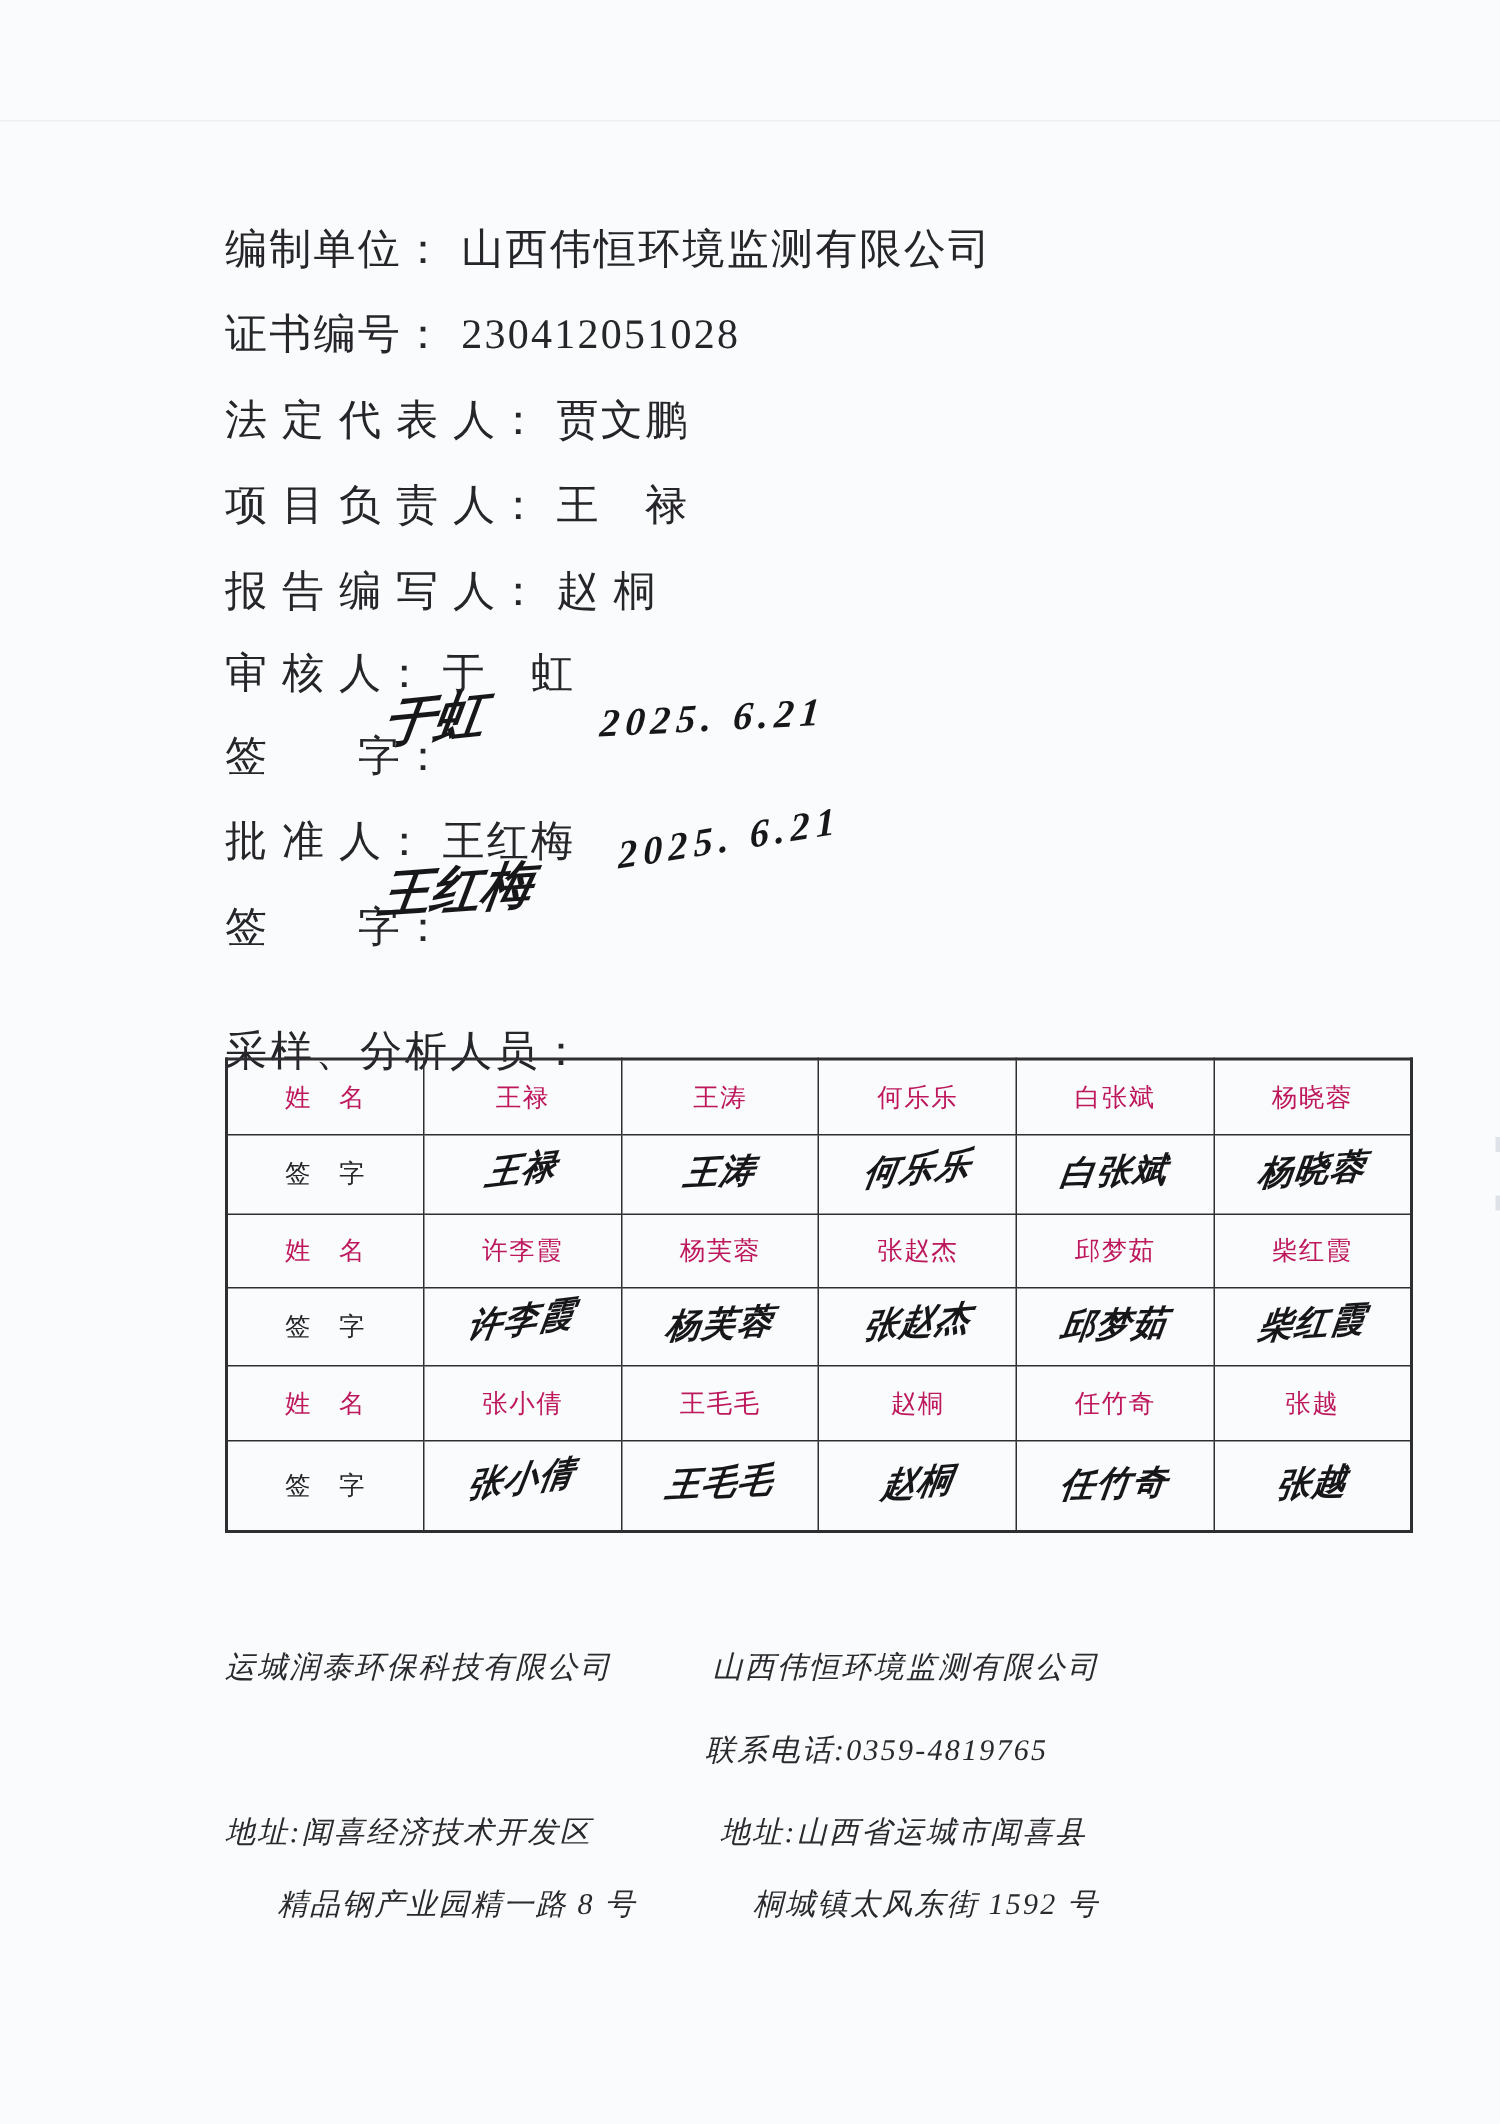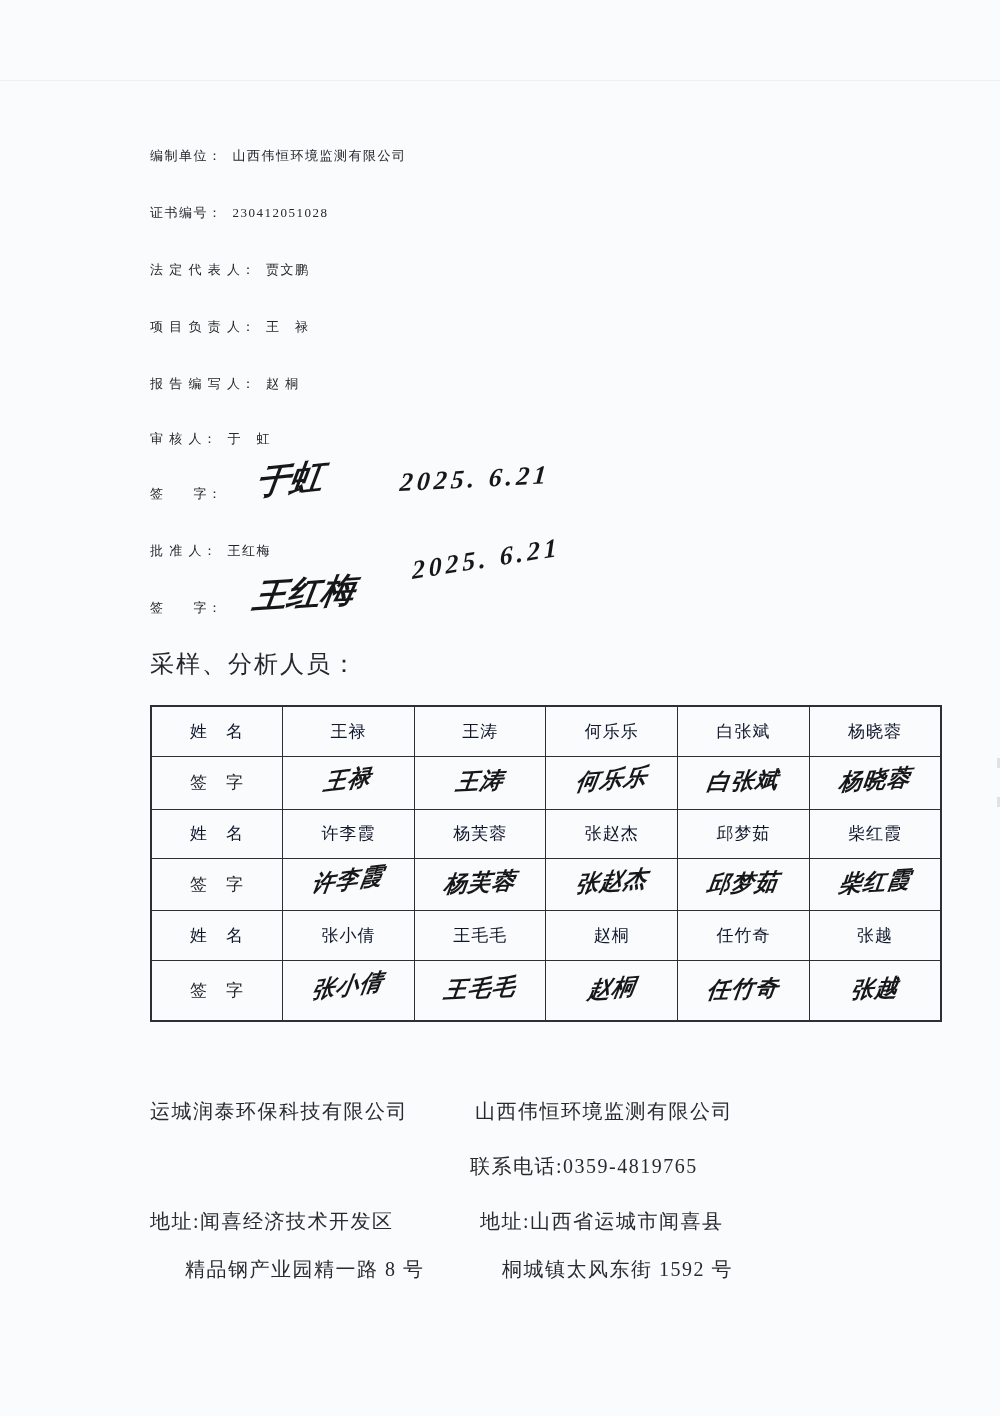--- a/index.html
+++ b/index.html
@@ -6,52 +6,52 @@
   body {
     width: 1000px; height: 1416px;
     background: #fafbfd;
     font-family: "Liberation Serif", "DejaVu Serif", serif;
     color: #26262a;
   }
   .page { position: relative; width: 1000px; height: 1416px; overflow: hidden; background: #fafbfd; }
   .seam { position: absolute; top: 80px; left: 0; width: 1000px; height: 1px; background: #edeff3; }
   .edge-dash { position: absolute; right: 0; width: 3px; height: 10px; background: #dfe3e9; }
 
-  .field { position: absolute; left: 150px; font-size: 13px; letter-spacing: 1.5px; white-space: nowrap; }
+  .field { position: absolute; left: 150px; font-size: 28px; letter-spacing: 1.5px; white-space: nowrap; }
   .field .label { margin-right: 10px; }
 
   .ink {
     font-style: italic; font-weight: 600; color: #17171a;
     display: inline-block; transform-origin: left center; white-space: nowrap;
   }
   .abs { position: absolute; }
 
-  .section-title { position: absolute; left: 150px; top: 648px; font-size: 24px; letter-spacing: 2px; }
+  .section-title { position: absolute; left: 150px; top: 682px; font-size: 28px; letter-spacing: 2px; }
 
   table.ptable {
     position: absolute; left: 150px; top: 705px; width: 792px;
     border-collapse: collapse; table-layout: fixed;
     border: 2px solid #2e2e33;
   }
   table.ptable td {
     border: 1px solid #2e2e33;
     border-top-width: 1.5px; border-bottom-width: 1.5px;
     text-align: center; vertical-align: middle;
     font-size: 17px; letter-spacing: 1px; padding: 0; overflow: visible;
   }
-  tr.r-name td { color: #0f172a; }
+  tr.r-name td { color: #be185d; }
   tr.r-sig td.sigcell { font-size: 23px; }
   td.sigcell .ink { transform: rotate(-4deg) skewX(-12deg); }
   tr.r-sig td:nth-child(2) .ink { transform: rotate(-7deg) skewX(-16deg); }
   tr.r-sig td:nth-child(3) .ink { transform: rotate(-3deg) skewX(-10deg); }
   tr.r-sig td:nth-child(4) .ink { transform: rotate(-5deg) skewX(-14deg); }
   tr.r-sig td:nth-child(5) .ink { transform: rotate(-2deg) skewX(-9deg); }
   tr.r-sig td:nth-child(6) .ink { transform: rotate(-4deg) skewX(-11deg); }
 
-  .fline { position: absolute; font-size: 20px; letter-spacing: 1.5px; white-space: nowrap; color: #2a2a2e; }
+  .fline { position: absolute; font-size: 20px; letter-spacing: 1.5px; white-space: nowrap; color: #2a2a2e; font-style: italic; }
 </style>
 </head>
 <body>
 
 <div class="page">
 
   <div class="seam"></div>
   <div class="edge-dash" style="top:758px"></div>
   <div class="edge-dash" style="top:797px"></div>
 

